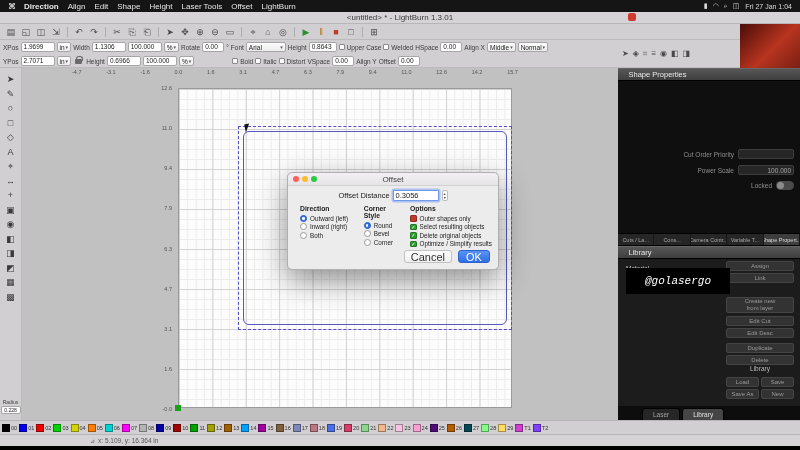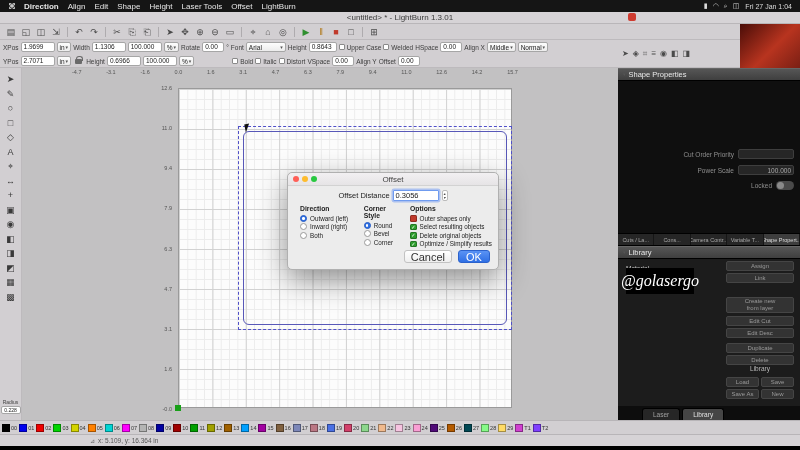--- a/index.html
+++ b/index.html
@@ -69,21 +69,21 @@
 .sp-fld{width:56px;height:10px;background:#262626;border:1px solid #3e3e3e;border-radius:2px;color:#aaa;font-size:6.5px;display:flex;align-items:center;justify-content:flex-end;padding:0 2px}
 .toggle{width:18px;height:9px;background:#4a4a4a;border-radius:5px;position:relative;display:inline-block;flex:none}
 .knob{position:absolute;left:1px;top:1px;width:7px;height:7px;border-radius:50%;background:#8a8a8a}
 .rp-tabs{position:absolute;top:165px;left:0;right:0;height:13px;background:#262626;display:flex;border-top:1px solid #000;border-bottom:1px solid #000}
 .rp-tab{flex:1;display:flex;align-items:center;justify-content:center;font-size:5.5px;color:#a8a8a8;border-right:1px solid #161616;overflow:hidden;white-space:nowrap;padding:0 1px}
 .rp-tab.active{background:#3d3d3d;color:#ddd}
 .lib-body{position:absolute;top:191px;left:0;right:0;height:147px;background:#1c1c1c}
 .mat-lbl{position:absolute;left:8px;top:6px;font-size:6.5px;color:#c8c8c8}
 .lib-btn{position:absolute;right:6px;width:68px;background:#333;border:1px solid #454545;border-radius:2px;color:#9a9a9a;display:flex;align-items:center;justify-content:center;font-size:6px;text-align:center;line-height:7px}
 .lib-btn.sm{width:33px;height:10px}
-.logo{position:absolute;left:8px;top:9px;width:68px;height:26px;background:#000;display:flex;align-items:center;justify-content:center;color:#fff;font-family:Liberation Serif, serif;font-style:italic;font-size:16px}
+.logo{position:absolute;left:8px;top:9px;width:104px;height:26px;background:#000;display:flex;align-items:center;justify-content:center;color:#fff;font-family:Liberation Mono, monospace;font-style:italic;font-size:11px}
 .lib-label{position:absolute;right:6px;width:68px;top:106px;text-align:center;font-size:6.5px;color:#bbb}
 .rp-bottom-tabs{position:absolute;bottom:0;left:0;right:0;height:14px;background:#0d0d0d;display:flex;align-items:flex-end;gap:2px;padding:0 24px}
 .rpb-tab{height:12px;padding:0 10px;background:#262626;color:#a0a0a0;font-size:6.5px;display:flex;align-items:center;border:1px solid #000;border-bottom:none;border-radius:3px 3px 0 0}
 .rpb-tab.active{background:#454545;color:#e2e2e2}
 
 
 .dialog{position:absolute;left:287px;top:172px;width:212px;height:98px;background:#ececec;border:1px solid #b0b0b0;border-radius:5px;box-shadow:0 10px 30px rgba(0,0,0,.45);font-size:7px;color:#222;z-index:50}
 .dlg-titlebar{height:13px;border-bottom:1px solid #d2d2d2;position:relative;display:flex;align-items:center;justify-content:center;font-size:8px;color:#444;background:linear-gradient(#f2f0f2,#e6e4e6);border-radius:5px 5px 0 0}
 .lights{position:absolute;left:5px;top:3px;display:flex;gap:3px}
 .light{width:6px;height:6px;border-radius:50%}

